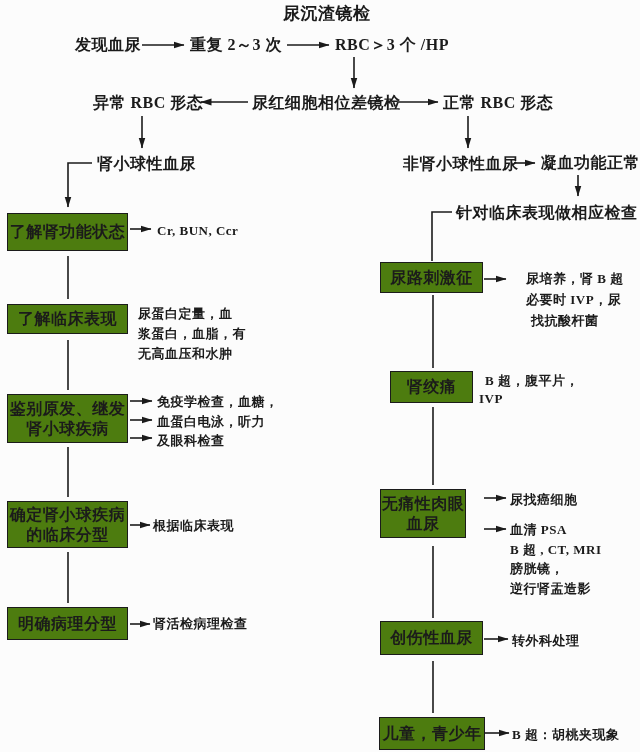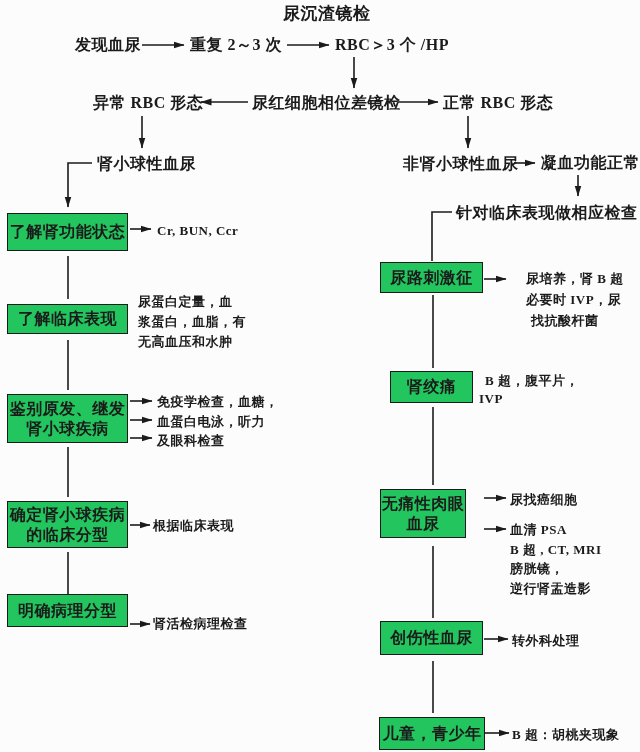--- a/index.html
+++ b/index.html
@@ -7,21 +7,21 @@
     position:relative;width:640px;height:752px;background:#fcfcfc;
     color:#1b1b1b;font-family:"Liberation Serif","DejaVu Serif",serif;
     overflow:hidden;
   }
   .node{
     position:absolute;font-size:16px;font-weight:600;white-space:nowrap;
     letter-spacing:.5px;line-height:1.1;
   }
   .title{font-size:17px;}
   .box{
-    position:absolute;border:1.6px solid #1b1b1b;background:#22c55e;
+    position:absolute;border:1.6px solid #1b1b1b;background:#4d7c0f;
     display:flex;flex-direction:column;align-items:center;justify-content:center;
     text-align:left;font-size:16px;font-weight:600;line-height:1.2;
     letter-spacing:.5px;box-sizing:border-box;white-space:nowrap;
   }
   .note{
     position:absolute;font-size:13px;font-weight:600;line-height:20px;
     letter-spacing:.5px;white-space:nowrap;
   }
   .lh19{line-height:19.5px;}
   .lh21{line-height:21px;margin-left:16px;}
@@ -92,28 +92,28 @@
     <span>了解临床表现</span>
   </div>
   <div class="box" style="left:7px;top:394px;width:121px;height:49px">
     <span>鉴别原发、继发</span>
     <span>肾小球疾病</span>
   </div>
   <div class="box" style="left:7px;top:501px;width:121px;height:47px">
     <span>确定肾小球疾病</span>
     <span>的临床分型</span>
   </div>
-  <div class="box" style="left:7px;top:594px;width:121px;height:33px">
+  <div class="box" style="left:7px;top:607px;width:121px;height:33px">
     <span>明确病理分型</span>
   </div>
 
   <div class="note" style="left:157px;top:221px">
     <div>Cr, BUN, Ccr</div>
   </div>
-  <div class="note" style="left:138px;top:292px">
+  <div class="note" style="left:138px;top:304px">
     <div>尿蛋白定量，血</div>
     <div>浆蛋白，血脂，有</div>
     <div>无高血压和水肿</div>
   </div>
   <div class="note lh19" style="left:157px;top:392px">
     <div>免疫学检查，血糖，</div>
     <div>血蛋白电泳，听力</div>
     <div>及眼科检查</div>
   </div>
   <div class="note" style="left:153px;top:516px">

